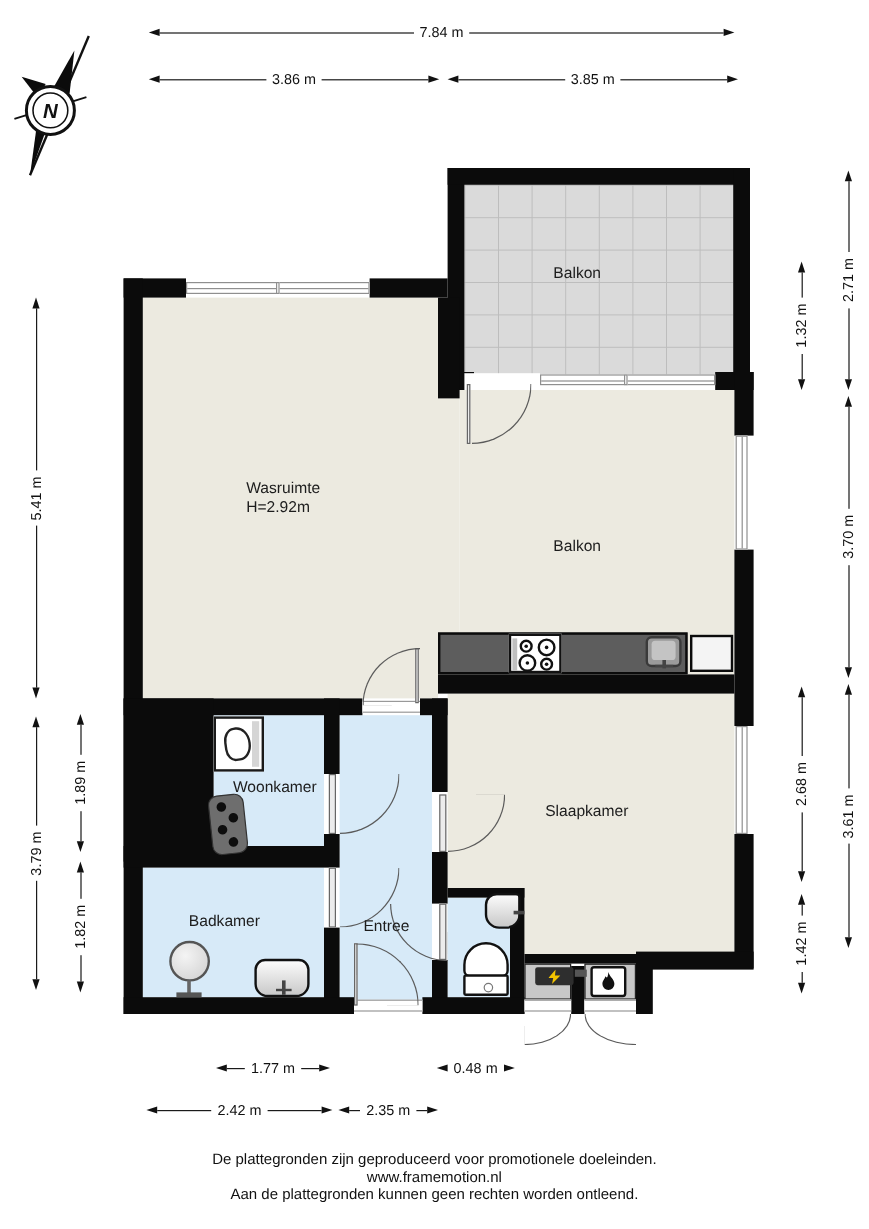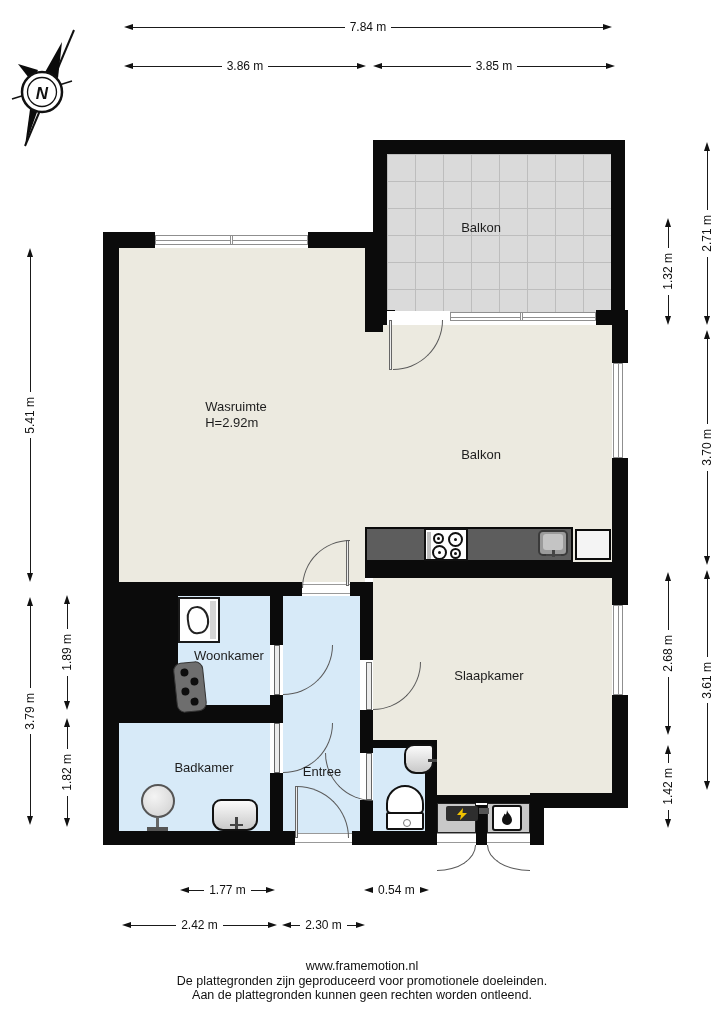--- a/index.html
+++ b/index.html
@@ -226,21 +226,21 @@
   </div>
   <div class="room-label" style="left:481px;top:455px;">
     <span>Balkon</span>
   </div>
   <div class="room-label" style="left:489px;top:676px;">
     <span>Slaapkamer</span>
   </div>
   <div class="room-label" style="left:229px;top:656px;">
     <span>Woonkamer</span>
   </div>
-  <div class="room-label" style="left:204px;top:768px;">
+  <div class="room-label" style="left:187px;top:768px;">
     <span>Badkamer</span>
   </div>
   <div class="room-label" style="left:322px;top:772px;">
     <span>Entree</span>
   </div>
 
   <div class="hdim" style="left:124px;top:20px;width:488px;">
     <div class="arr l"></div>
       <div class="ln"></div>
     <div class="lab">7.84 m</div>
@@ -337,38 +337,38 @@
   <div class="hdim" style="left:180px;top:883px;width:95px;">
     <div class="arr l"></div>
       <div class="ln"></div>
     <div class="lab">1.77 m</div>
     <div class="ln"></div>
       <div class="arr r"></div>
   </div>
   <div class="hdim" style="left:364px;top:883px;width:64px;">
     <div class="arr l"></div>
       <div class="ln"></div>
-    <div class="lab">0.54 m</div>
+    <div class="lab">0.48 m</div>
     <div class="ln"></div>
       <div class="arr r"></div>
   </div>
   <div class="hdim" style="left:122px;top:918px;width:155px;">
     <div class="arr l"></div>
       <div class="ln"></div>
     <div class="lab">2.42 m</div>
     <div class="ln"></div>
       <div class="arr r"></div>
   </div>
   <div class="hdim" style="left:282px;top:918px;width:83px;">
     <div class="arr l"></div>
       <div class="ln"></div>
-    <div class="lab">2.30 m</div>
+    <div class="lab">2.35 m</div>
     <div class="ln"></div>
       <div class="arr r"></div>
   </div>
 
   <div class="footer" style="top:959px;">
+    <div>De plattegronden zijn geproduceerd voor promotionele doeleinden.</div>
     <div>www.framemotion.nl</div>
-    <div>De plattegronden zijn geproduceerd voor promotionele doeleinden.</div>
     <div>Aan de plattegronden kunnen geen rechten worden ontleend.</div>
   </div>
 
 </div>
 
 </body></html>

